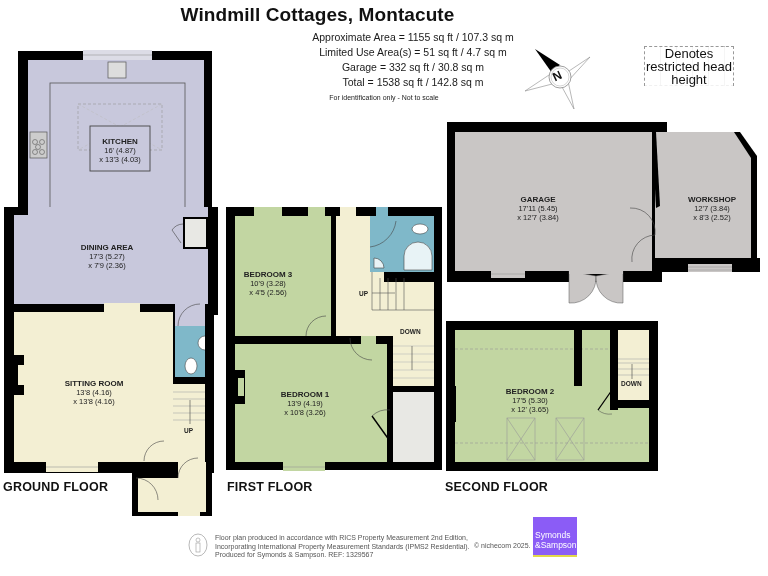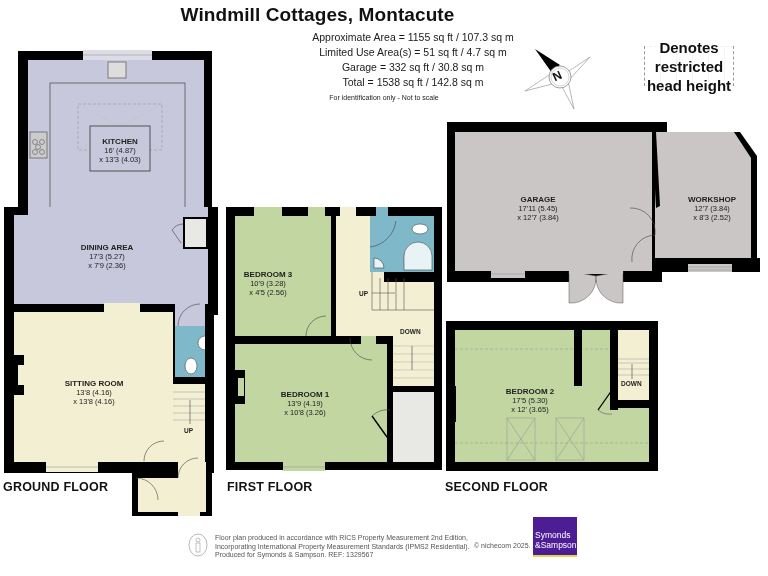--- a/index.html
+++ b/index.html
@@ -4,30 +4,30 @@
 <style>
   html, body { margin: 0; padding: 0; background: #ffffff; }
   body { width: 768px; height: 576px; position: relative; overflow: hidden; font-family: "Liberation Sans", sans-serif; color: #111; }
   .abs { position: absolute; }
   #title { left: 0; width: 635px; top: 4px; text-align: center; font-size: 19px; font-weight: bold; letter-spacing: 0.1px; }
   .area-line { left: 0; width: 768px; text-align: center; font-size: 10.5px; line-height: 13px; color: #1a1a1a; padding-left: 29px; }
   #area-note { left: 0; width: 768px; top: 94px; text-align: center; font-size: 7px; color: #222; }
   #restricted-box { left: 644px; top: 46px; width: 90px; height: 40px; border: 1px dashed #999; box-sizing: border-box;
      background-image: repeating-linear-gradient(90deg, transparent 0 15px, #bbb 15px 16px);
      display: flex; align-items: center; justify-content: center; text-align: center; }
-  #restricted-box span { font-size: 15px; font-weight: bold; line-height: 19px; background: rgba(255,255,255,0.85); }
+  #restricted-box span { font-size: 13px; font-weight: normal; line-height: 13px; background: rgba(255,255,255,0.85); }
   svg#plan { position: absolute; left: 0; top: 0; }
   .room-label { position: absolute; text-align: center; font-size: 7.5px; line-height: 9px; color: #222; transform: translateX(-50%); white-space: nowrap; }
   .room-label .nm { font-weight: bold; font-size: 8px; display: block; }
   .room-label .d { display: block; }
   .floor-label { position: absolute; font-size: 12.5px; font-weight: bold; letter-spacing: 0.2px; }
   .small-label { position: absolute; font-size: 6.5px; font-weight: bold; color: #222; }
   #footer-text { left: 215px; top: 534px; font-size: 7px; line-height: 8.5px; color: #555; }
   #footer-copy { left: 474px; top: 542px; font-size: 7px; color: #555; }
-  #logo { left: 533px; top: 517px; width: 44px; height: 40px; background: #4c1d95; color: #fff; font-size: 8.5px; line-height: 10px; box-sizing: border-box; padding: 13px 0 0 2px; border-bottom: 2px solid #e2d84a; }
+  #logo { left: 533px; top: 517px; width: 44px; height: 40px; background: #8b5cf6; color: #fff; font-size: 8.5px; line-height: 10px; box-sizing: border-box; padding: 13px 0 0 2px; border-bottom: 2px solid #e2d84a; }
 </style>
 </head>
 <body>
 
 <div id="title" class="abs">Windmill Cottages, Montacute</div>
 <div class="abs area-line" style="top:31px">Approximate Area = 1155 sq ft / 107.3 sq m</div>
 <div class="abs area-line" style="top:46px">Limited Use Area(s) = 51 sq ft / 4.7 sq m</div>
 <div class="abs area-line" style="top:61px">Garage = 332 sq ft / 30.8 sq m</div>
 <div class="abs area-line" style="top:76px">Total = 1538 sq ft / 142.8 sq m</div>
 <div id="area-note" class="abs">For identification only - Not to scale</div>

